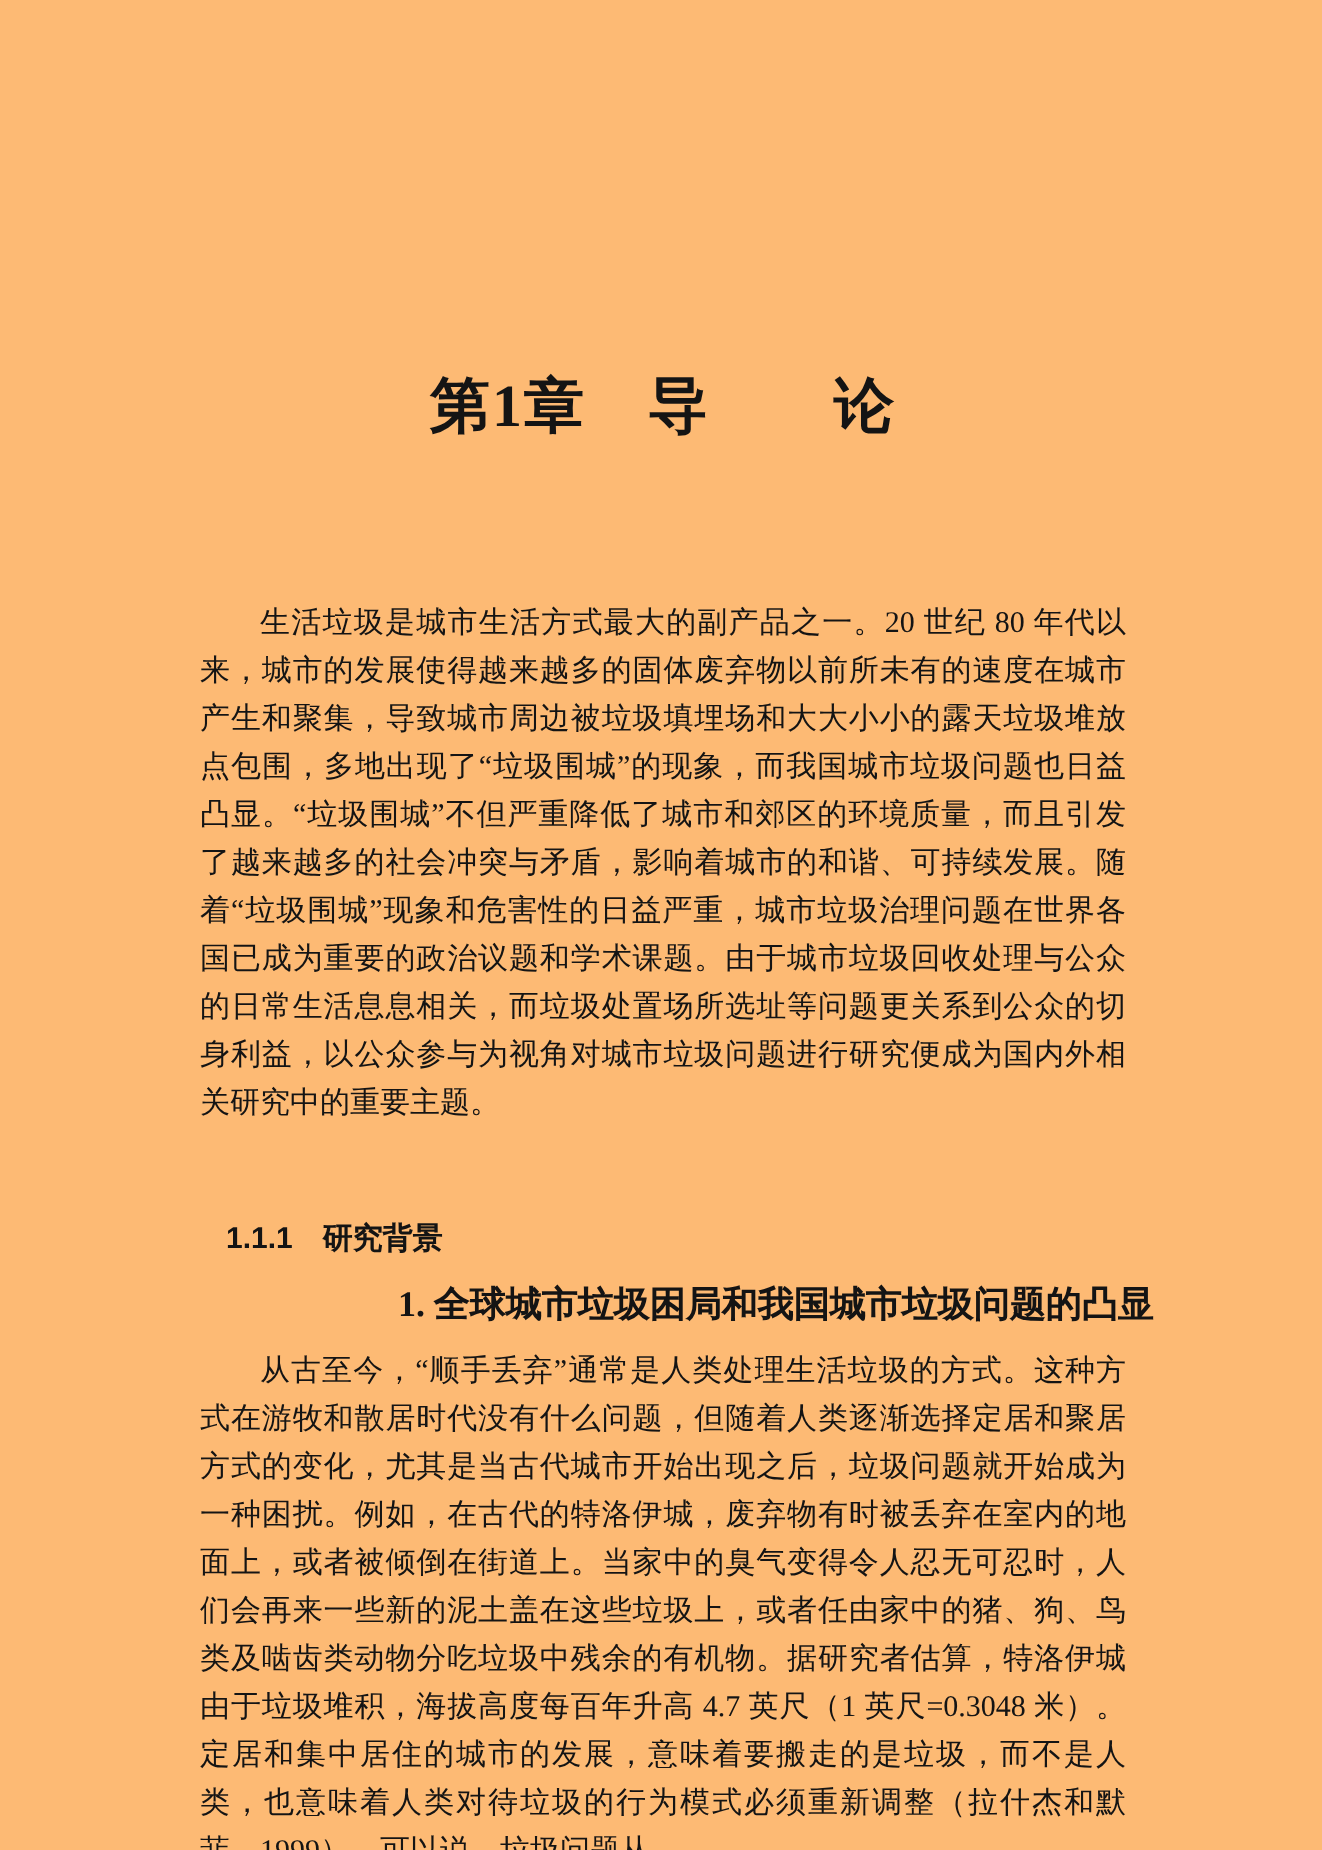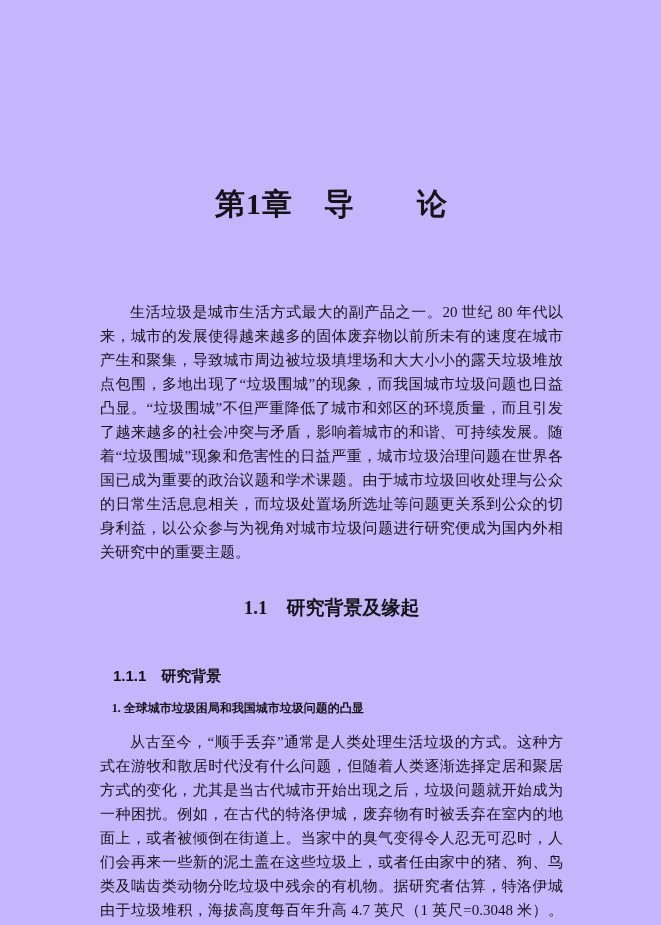--- a/index.html
+++ b/index.html
@@ -5,21 +5,21 @@
   html, body {
     margin: 0;
     padding: 0;
     background: #e8e8e8;
   }
   .page {
     position: relative;
     width: 661px;
     height: 925px;
     margin: 0 auto;
-    background: #c4b5fd;
+    background: #fdba74;
     color: #141414;
     font-family: "Liberation Serif", "DejaVu Serif", serif;
     box-sizing: border-box;
     padding: 186px 84px 0 86px;
     overflow: hidden;
   }
   .chapter-title {
     margin: 0;
     text-align: center;
     font-size: 30px;
@@ -48,37 +48,37 @@
   .subsection-heading {
     margin: 46px 0 0 0;
     font-size: 15px;
     line-height: 20px;
     font-weight: 700;
     text-indent: 1.8em;
     font-family: "Liberation Sans", "DejaVu Sans", sans-serif;
   }
   .item-heading {
     margin: 12px 0 0 0;
-    font-size: 12px;
+    font-size: 18px;
     line-height: 20px;
     font-weight: 700;
     text-indent: 2.15em;
+    text-align: right;
   }
   .second {
     margin-top: 12px;
   }
 </style>
 </head>
 <body>
 
 <div class="page">
   <h1 class="chapter-title">第1章　导　　论</h1>
 
   <p class="body intro">生活垃圾是城市生活方式最大的副产品之一。20 世纪 80 年代以来，城市的发展使得越来越多的固体废弃物以前所未有的速度在城市产生和聚集，导致城市周边被垃圾填埋场和大大小小的露天垃圾堆放点包围，多地出现了“垃圾围城”的现象，而我国城市垃圾问题也日益凸显。“垃圾围城”不但严重降低了城市和郊区的环境质量，而且引发了越来越多的社会冲突与矛盾，影响着城市的和谐、可持续发展。随着“垃圾围城”现象和危害性的日益严重，城市垃圾治理问题在世界各国已成为重要的政治议题和学术课题。由于城市垃圾回收处理与公众的日常生活息息相关，而垃圾处置场所选址等问题更关系到公众的切身利益，以公众参与为视角对城市垃圾问题进行研究便成为国内外相关研究中的重要主题。</p>
 
-  <h2 class="section-heading">1.1　研究背景及缘起</h2>
 
   <h3 class="subsection-heading">1.1.1　研究背景</h3>
 
   <p class="item-heading">1. 全球城市垃圾困局和我国城市垃圾问题的凸显</p>
 
   <p class="body second">从古至今，“顺手丢弃”通常是人类处理生活垃圾的方式。这种方式在游牧和散居时代没有什么问题，但随着人类逐渐选择定居和聚居方式的变化，尤其是当古代城市开始出现之后，垃圾问题就开始成为一种困扰。例如，在古代的特洛伊城，废弃物有时被丢弃在室内的地面上，或者被倾倒在街道上。当家中的臭气变得令人忍无可忍时，人们会再来一些新的泥土盖在这些垃圾上，或者任由家中的猪、狗、鸟类及啮齿类动物分吃垃圾中残余的有机物。据研究者估算，特洛伊城由于垃圾堆积，海拔高度每百年升高 4.7 英尺（1 英尺=0.3048 米）。定居和集中居住的城市的发展，意味着要搬走的是垃圾，而不是人类，也意味着人类对待垃圾的行为模式必须重新调整（拉什杰和默菲，1999）。可以说，垃圾问题从</p>
 </div>
 
 </body></html>

